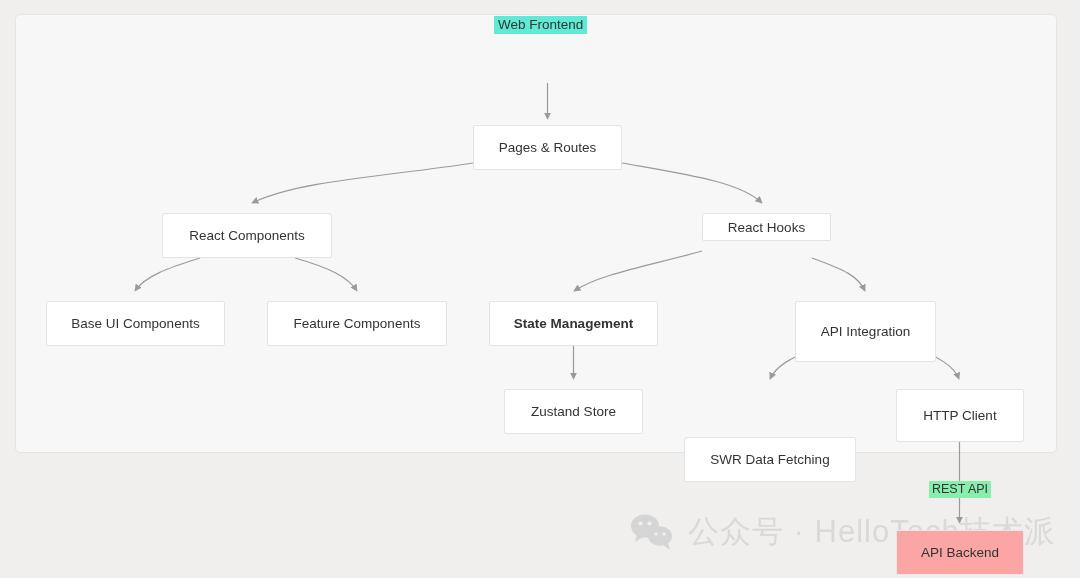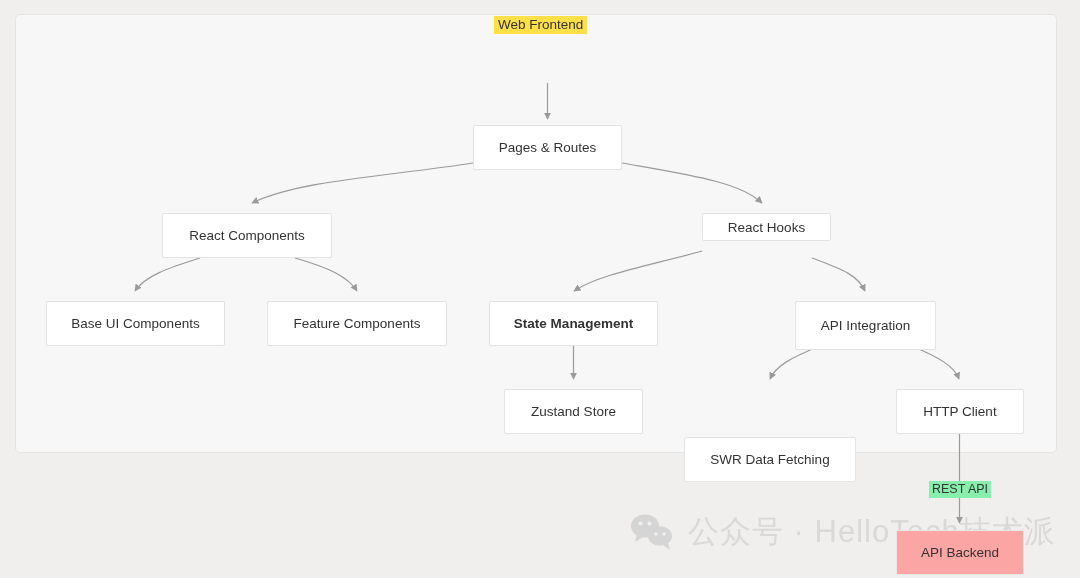--- a/index.html
+++ b/index.html
@@ -41,21 +41,21 @@
     box-sizing: border-box;
   }
   .subgraph-label {
     position: absolute;
     left: 494px;
     top: 16px;
     font-size: 13.5px;
     color: #333333;
     line-height: 18px;
     white-space: nowrap;
-    background: #fde047;
+    background: #5eead4;
     padding: 0 4px;
   }
 
   
   .node {
     position: absolute;
     background: #ffffff;
     border: 1px solid #e3e3e3;
     border-radius: 2px;
     box-sizing: border-box;
@@ -138,27 +138,27 @@
   <div class="node" style="left:162px;top:213px;width:170px;height:45px;">React Components</div>
 
   <div class="node" style="left:702px;top:213px;width:129px;height:28px;">React Hooks</div>
 
   <div class="node" style="left:46px;top:301px;width:179px;height:45px;">Base UI Components</div>
 
   <div class="node" style="left:267px;top:301px;width:180px;height:45px;">Feature Components</div>
 
   <div class="node" style="left:489px;top:301px;width:169px;height:45px;font-weight:bold;">State Management</div>
 
-  <div class="node" style="left:795px;top:301px;width:141px;height:49px;">API Integration</div>
+  <div class="node" style="left:795px;top:301px;width:141px;height:61px;">API Integration</div>
 
   <div class="node" style="left:504px;top:389px;width:139px;height:45px;">Zustand Store</div>
 
   <div class="node" style="left:684px;top:389px;width:172px;height:45px;margin-top:48px;">SWR Data Fetching</div>
 
-  <div class="node" style="left:896px;top:389px;width:128px;height:45px;">HTTP Client</div>
+  <div class="node" style="left:896px;top:389px;width:128px;height:53px;">HTTP Client</div>
 
   <div class="edge-label" style="left:929px;top:481px;">REST API</div>
 
   <div class="watermark">
     <svg class="wechat-icon" viewBox="0 0 46 40">
       <ellipse cx="15" cy="14" rx="14" ry="11.6" fill="#d5d5d5"></ellipse>
       <path d="M 7 22 L 5 30 L 13 25 Z" fill="#d5d5d5"></path>
       <circle cx="10.5" cy="11.5" r="2.1" fill="#f0efed"></circle>
       <circle cx="19.5" cy="11.5" r="2.1" fill="#f0efed"></circle>
       <ellipse cx="30" cy="24" rx="12" ry="9.8" fill="#d5d5d5"></ellipse>

